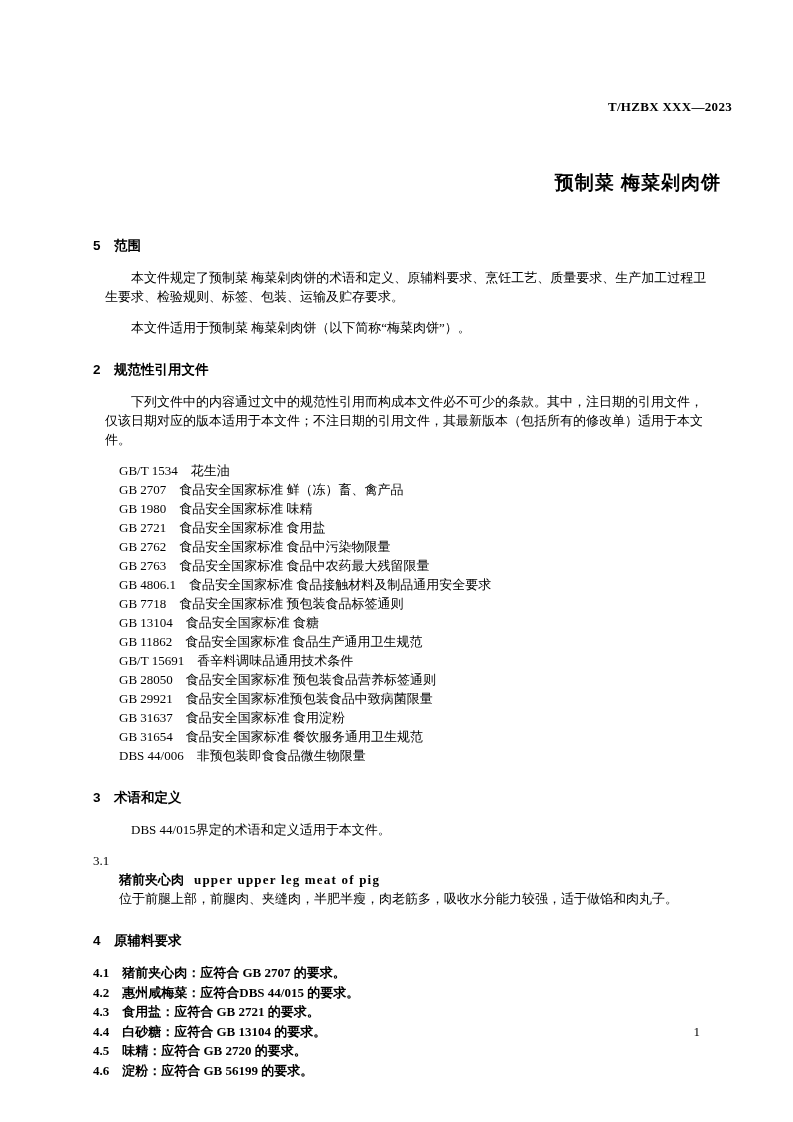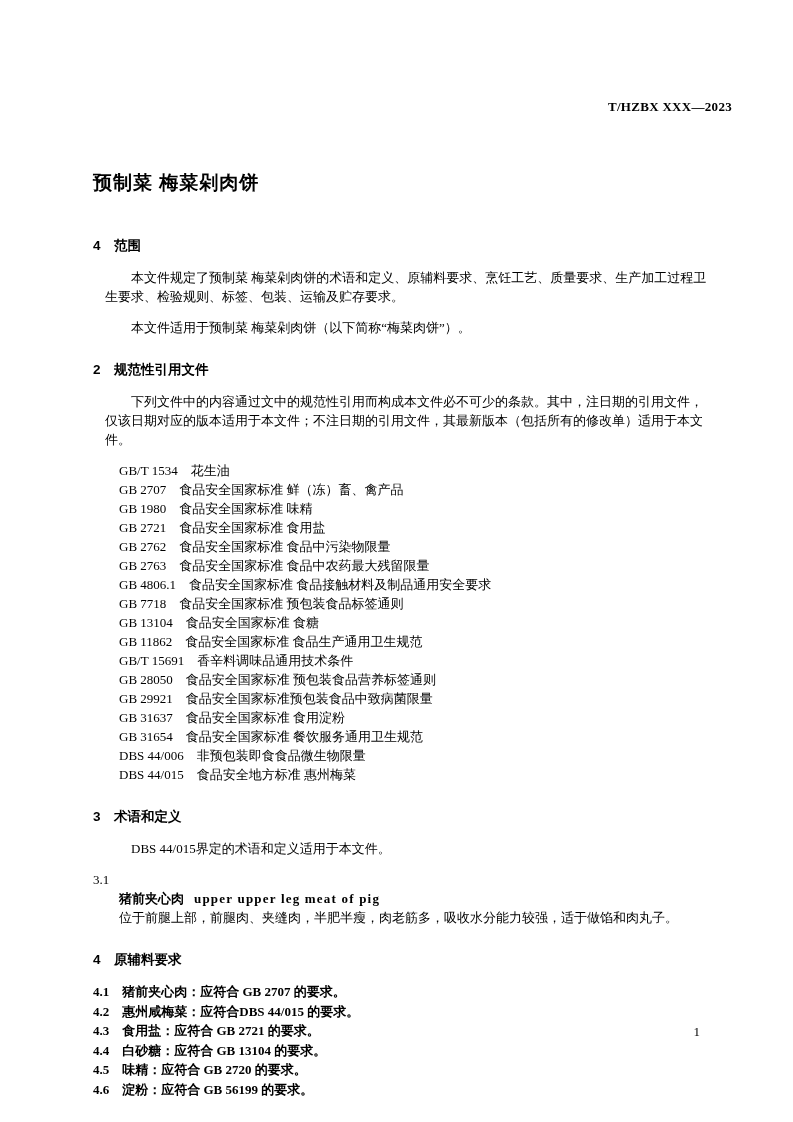--- a/index.html
+++ b/index.html
@@ -23,21 +23,21 @@
   }
   .content {
     position: absolute;
     left: 93px;
     top: 170px;
     width: 628px;
     font-size: 13px;
     line-height: 19px;
   }
   .doc-title {
-    text-align: left;
+    text-align: right;
     font-family: "Liberation Sans", "DejaVu Sans", sans-serif;
     font-weight: 700;
     font-size: 19px;
     line-height: 26px;
     margin: 0 0 40px 0;
     letter-spacing: 1px;
   }
   .sec-heading {
     font-family: "Liberation Sans", "DejaVu Sans", sans-serif;
     font-weight: 700;
@@ -89,21 +89,21 @@
 <body>
 
 <div class="page">
 
   <div class="header-code">T/HZBX XXX—2023</div>
 
   <div class="content">
 
     <h1 class="doc-title">预制菜 梅菜剁肉饼</h1>
 
-    <h2 class="sec-heading first">4　范围</h2>
+    <h2 class="sec-heading first">5　范围</h2>
     <p class="para">本文件规定了预制菜 梅菜剁肉饼的术语和定义、原辅料要求、烹饪工艺、质量要求、生产加工过程卫生要求、检验规则、标签、包装、运输及贮存要求。</p>
     <p class="para">本文件适用于预制菜 梅菜剁肉饼（以下简称“梅菜肉饼”）。</p>
 
     <h2 class="sec-heading">2　规范性引用文件</h2>
     <p class="para">下列文件中的内容通过文中的规范性引用而构成本文件必不可少的条款。其中，注日期的引用文件，仅该日期对应的版本适用于本文件；不注日期的引用文件，其最新版本（包括所有的修改单）适用于本文件。</p>
     <div class="ref-list">
       <div class="ref-item">GB/T 1534　花生油</div>
       <div class="ref-item">GB 2707　食品安全国家标准 鲜（冻）畜、禽产品</div>
       <div class="ref-item">GB 1980　食品安全国家标准 味精</div>
       <div class="ref-item">GB 2721　食品安全国家标准 食用盐</div>
@@ -112,21 +112,20 @@
       <div class="ref-item">GB 4806.1　食品安全国家标准 食品接触材料及制品通用安全要求</div>
       <div class="ref-item">GB 7718　食品安全国家标准 预包装食品标签通则</div>
       <div class="ref-item">GB 13104　食品安全国家标准 食糖</div>
       <div class="ref-item">GB 11862　食品安全国家标准 食品生产通用卫生规范</div>
       <div class="ref-item">GB/T 15691　香辛料调味品通用技术条件</div>
       <div class="ref-item">GB 28050　食品安全国家标准 预包装食品营养标签通则</div>
       <div class="ref-item">GB 29921　食品安全国家标准预包装食品中致病菌限量</div>
       <div class="ref-item">GB 31637　食品安全国家标准 食用淀粉</div>
       <div class="ref-item">GB 31654　食品安全国家标准 餐饮服务通用卫生规范</div>
       <div class="ref-item">DBS 44/006　非预包装即食食品微生物限量</div>
-      <div class="ref-item">DBS 44/015　食品安全地方标准 惠州梅菜</div>
     </div>
 
     <h2 class="sec-heading">3　术语和定义</h2>
     <p class="para">DBS 44/015界定的术语和定义适用于本文件。</p>
     <p class="term-number">3.1</p>
     <div class="term-line"><span>猪前夹心肉</span><span class="term-en">upper upper leg meat of pig</span></div>
     <div class="term-def">位于前腿上部，前腿肉、夹缝肉，半肥半瘦，肉老筋多，吸收水分能力较强，适于做馅和肉丸子。</div>
 
     <h2 class="sec-heading">4　原辅料要求</h2>
     <p class="req-item">4.1　猪前夹心肉：应符合 GB 2707 的要求。</p>

